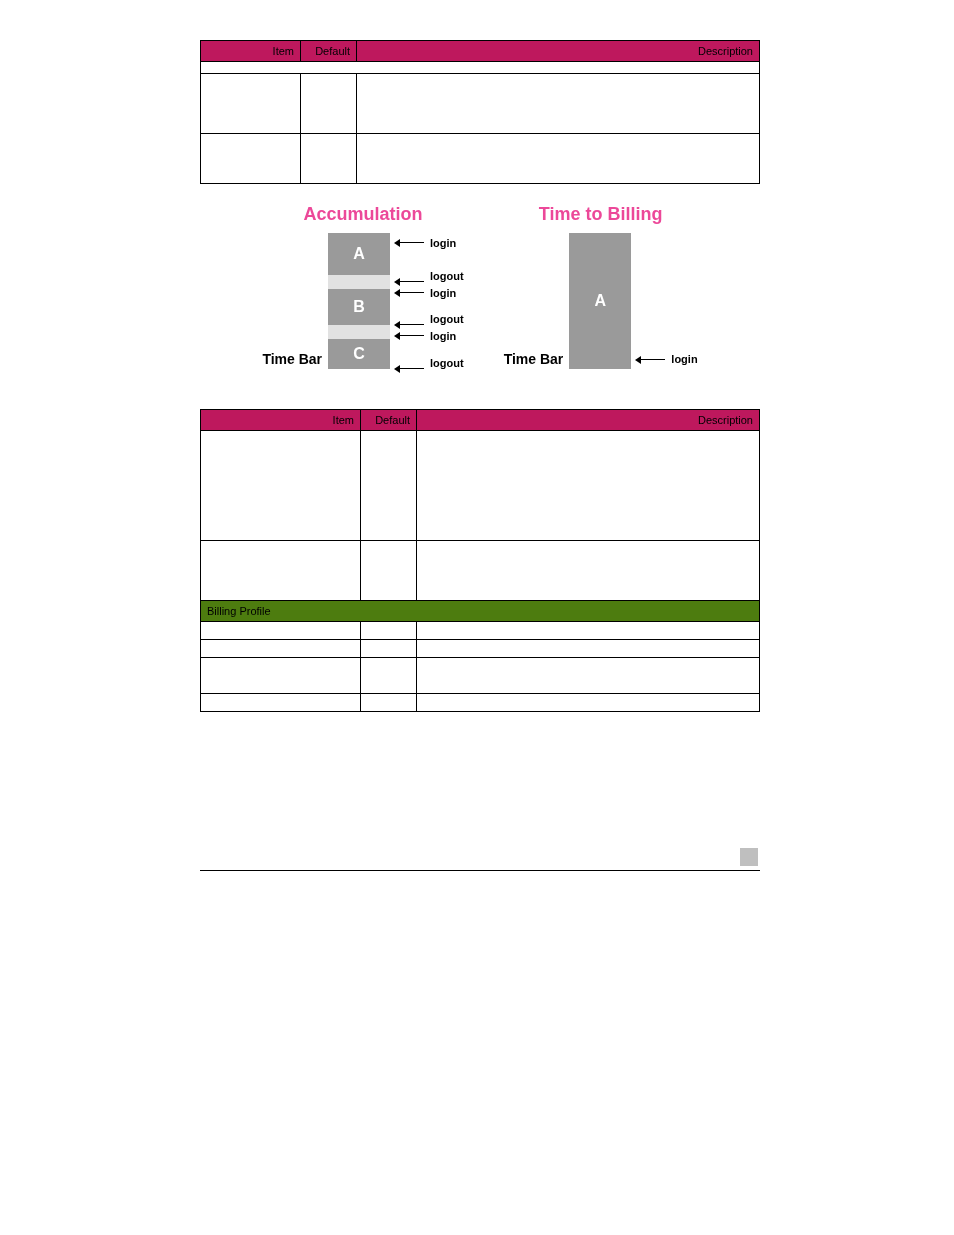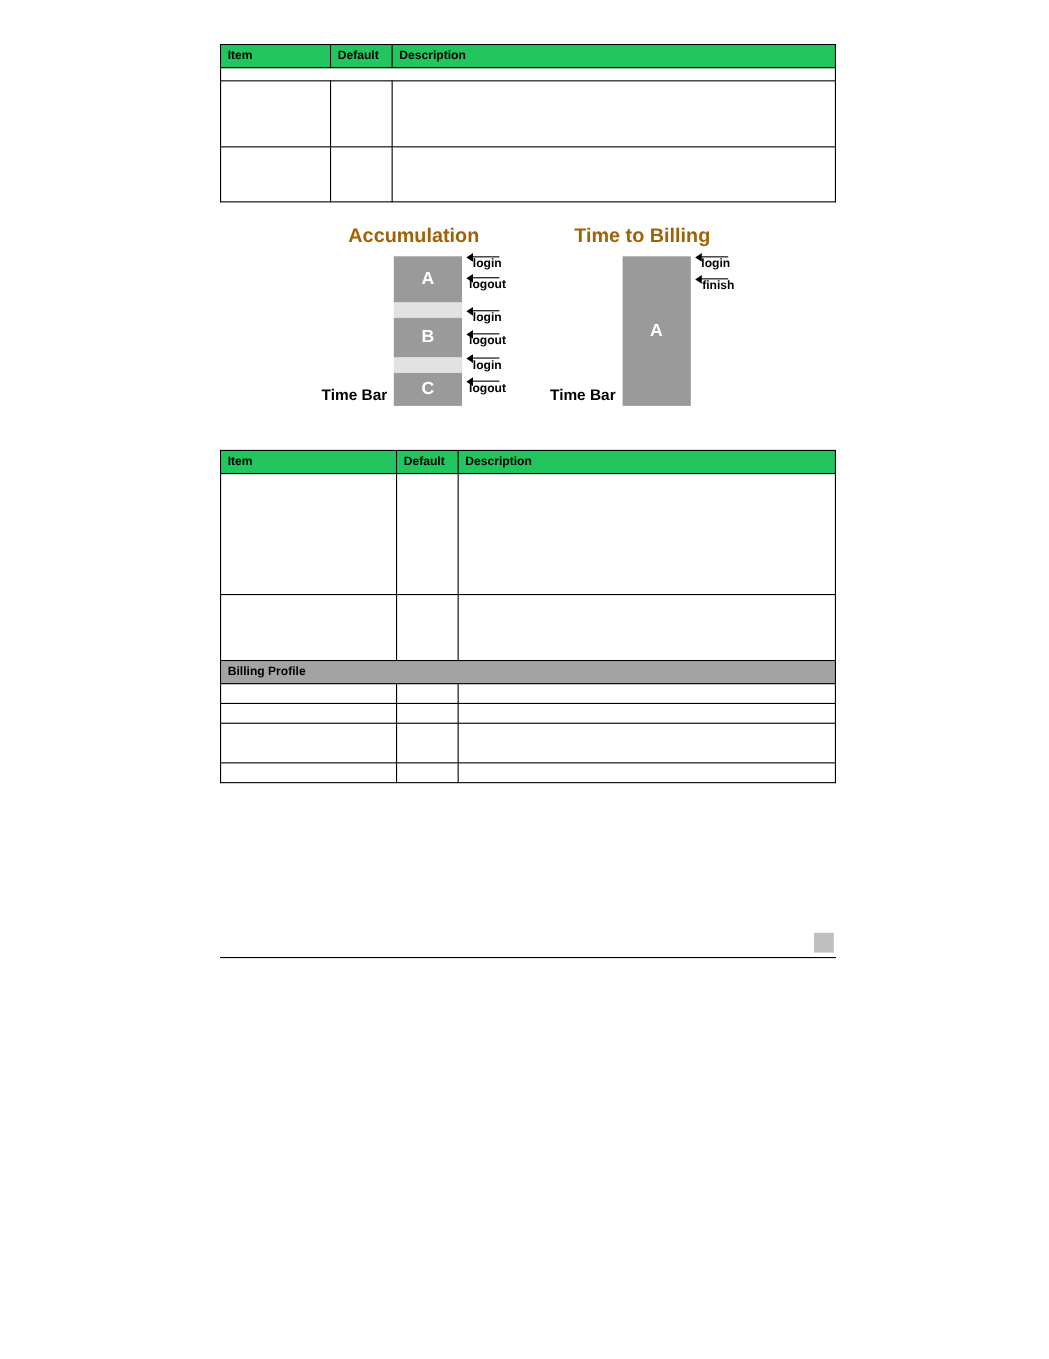--- a/index.html
+++ b/index.html
@@ -24,54 +24,54 @@
     width: 100%;
     margin-bottom: 20px;
   }
   table.doc th, table.doc td {
     border: 1px solid #000;
     font-size: 11px;
     padding: 4px 6px;
     vertical-align: top;
   }
   table.doc th {
-    background: #22c55e;
-    font-weight: bold;
-    text-align: left;
+    background: #be185d;
+    font-weight: normal;
+    text-align: right;
   }
   .col-item1 { width: 100px; }
   .col-def1 { width: 56px; }
   .col-item2 { width: 160px; }
   .col-def2 { width: 56px; }
   .row-thin td { height: 12px; padding: 0 6px; }
   .row-tall td { height: 60px; }
   .row-tall2 td { height: 50px; }
   .section-row td {
-    font-weight: bold;
-    background: #a3a3a3;
+    font-weight: normal;
+    background: #4d7c0f;
   }
 
   
   .diagram-wrap {
     width: 560px;
     margin: 10px 0 30px 0;
     display: flex;
     gap: 40px;
     align-items: flex-start;
     justify-content: center;
   }
   .dgroup {
     display: flex;
     flex-direction: column;
     align-items: center;
   }
   .dtitle {
     font-weight: bold;
     font-size: 18px;
-    color: #a16207;
+    color: #ec4899;
     margin-bottom: 8px;
   }
   .bars {
     display: flex;
     align-items: flex-end;
   }
   .bars-left-label {
     font-size: 14px;
     font-weight: bold;
     margin-right: 6px;
@@ -100,21 +100,20 @@
   .annos {
     display: flex;
     flex-direction: column;
     margin-left: 6px;
     font-size: 11px;
     font-weight: bold;
   }
   .anno {
     display: flex;
     align-items: center;
-    flex-direction: column;
   }
   .anno .arr {
     width: 28px;
     height: 1px;
     background: #000;
     position: relative;
     margin-right: 6px;
   }
   .anno .arr::before {
     content: "";
@@ -230,24 +229,20 @@
       <div class="bars">
         <div class="bars-left-label">Time Bar</div>
         <div class="stackcol">
           <div class="seg" style="height:136px">A</div>
         </div>
         <div class="annos">
           <div class="anno" style="height:20px">
               <span class="arr"></span>
               <span>login</span>
             </div>
-          <div class="anno" style="height:116px;align-items:flex-end">
-              <span class="arr"></span>
-              <span>finish</span>
-            </div>
         </div>
       </div>
     </div>
 
   </div>
 
   <table class="doc table2">
     <thead>
       <tr>
         <th class="col-item2">Item</th>

